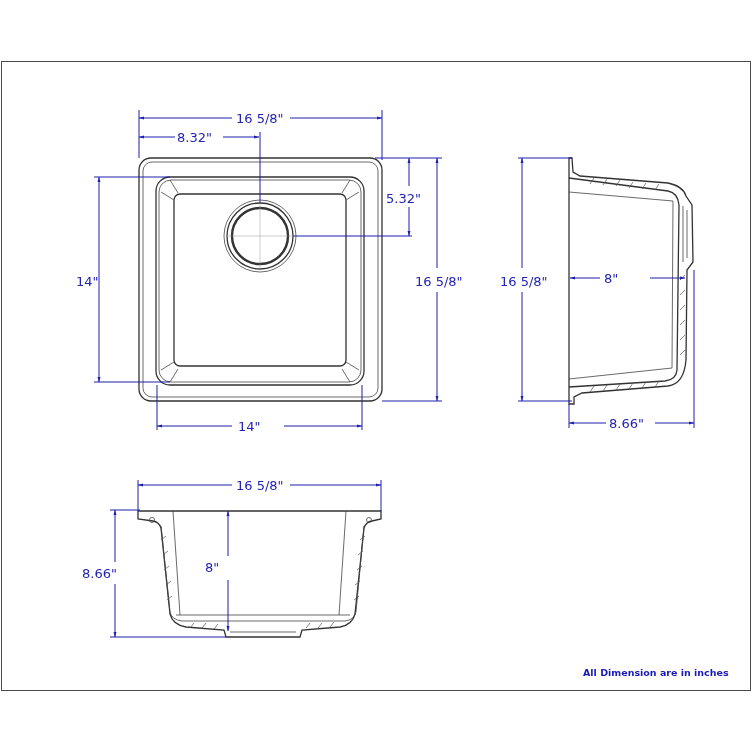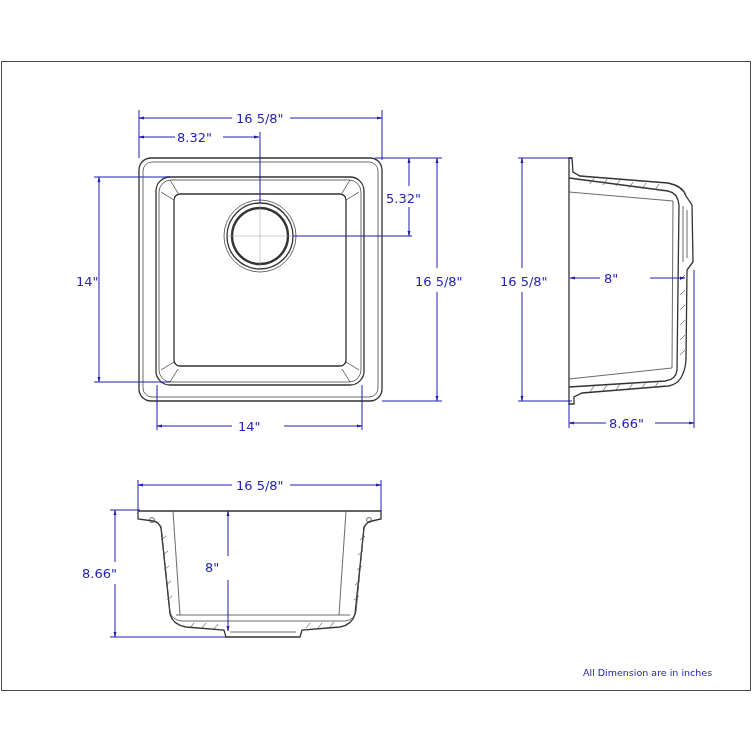--- a/index.html
+++ b/index.html
@@ -6,21 +6,21 @@
     body { width: 755px; height: 755px; position: relative; overflow: hidden; font-family: "DejaVu Sans", sans-serif; }
     #frame { position: absolute; left: 1px; top: 61px; width: 750px; height: 630px; border: 1.5px solid #4a4a4a; box-sizing: border-box; }
     svg#drawing { position: absolute; left: 0; top: 0; }
     .outline { fill: none; stroke: #333; stroke-width: 1.3; }
     .thin { fill: none; stroke: #444; stroke-width: 0.8; }
     .hatch { fill: none; stroke: #555; stroke-width: 0.7; }
     .dim { fill: none; stroke: #1f1fb0; stroke-width: 1; }
     .arrow { fill: #1f1fb0; }
     .dimtext { fill: #2323b4; font-family: "DejaVu Sans", sans-serif; font-size: 13px; }
     .center { fill: none; stroke: #999; stroke-width: 0.5; }
-    #note { position: absolute; left: 583px; top: 667px; color: #1a1ab8; font-family: "DejaVu Sans", sans-serif; font-size: 9.5px; font-weight: normal; }
+    #note { position: absolute; left: 583px; top: 667px; color: #1a1ab8; font-family: "DejaVu Sans", sans-serif; font-size: 9.5px; font-weight: bold; }
   </style>
 </head>
 <body>
 
 <div id="frame"></div>
 
 <svg id="drawing" width="755" height="755" viewBox="0 0 755 755">
   <defs>
     <marker id="ar" viewBox="0 0 10 10" refX="10" refY="5" markerWidth="8" markerHeight="5" orient="auto-start-reverse">
       <path d="M0,2 L10,5 L0,8 z" class="arrow"></path>

